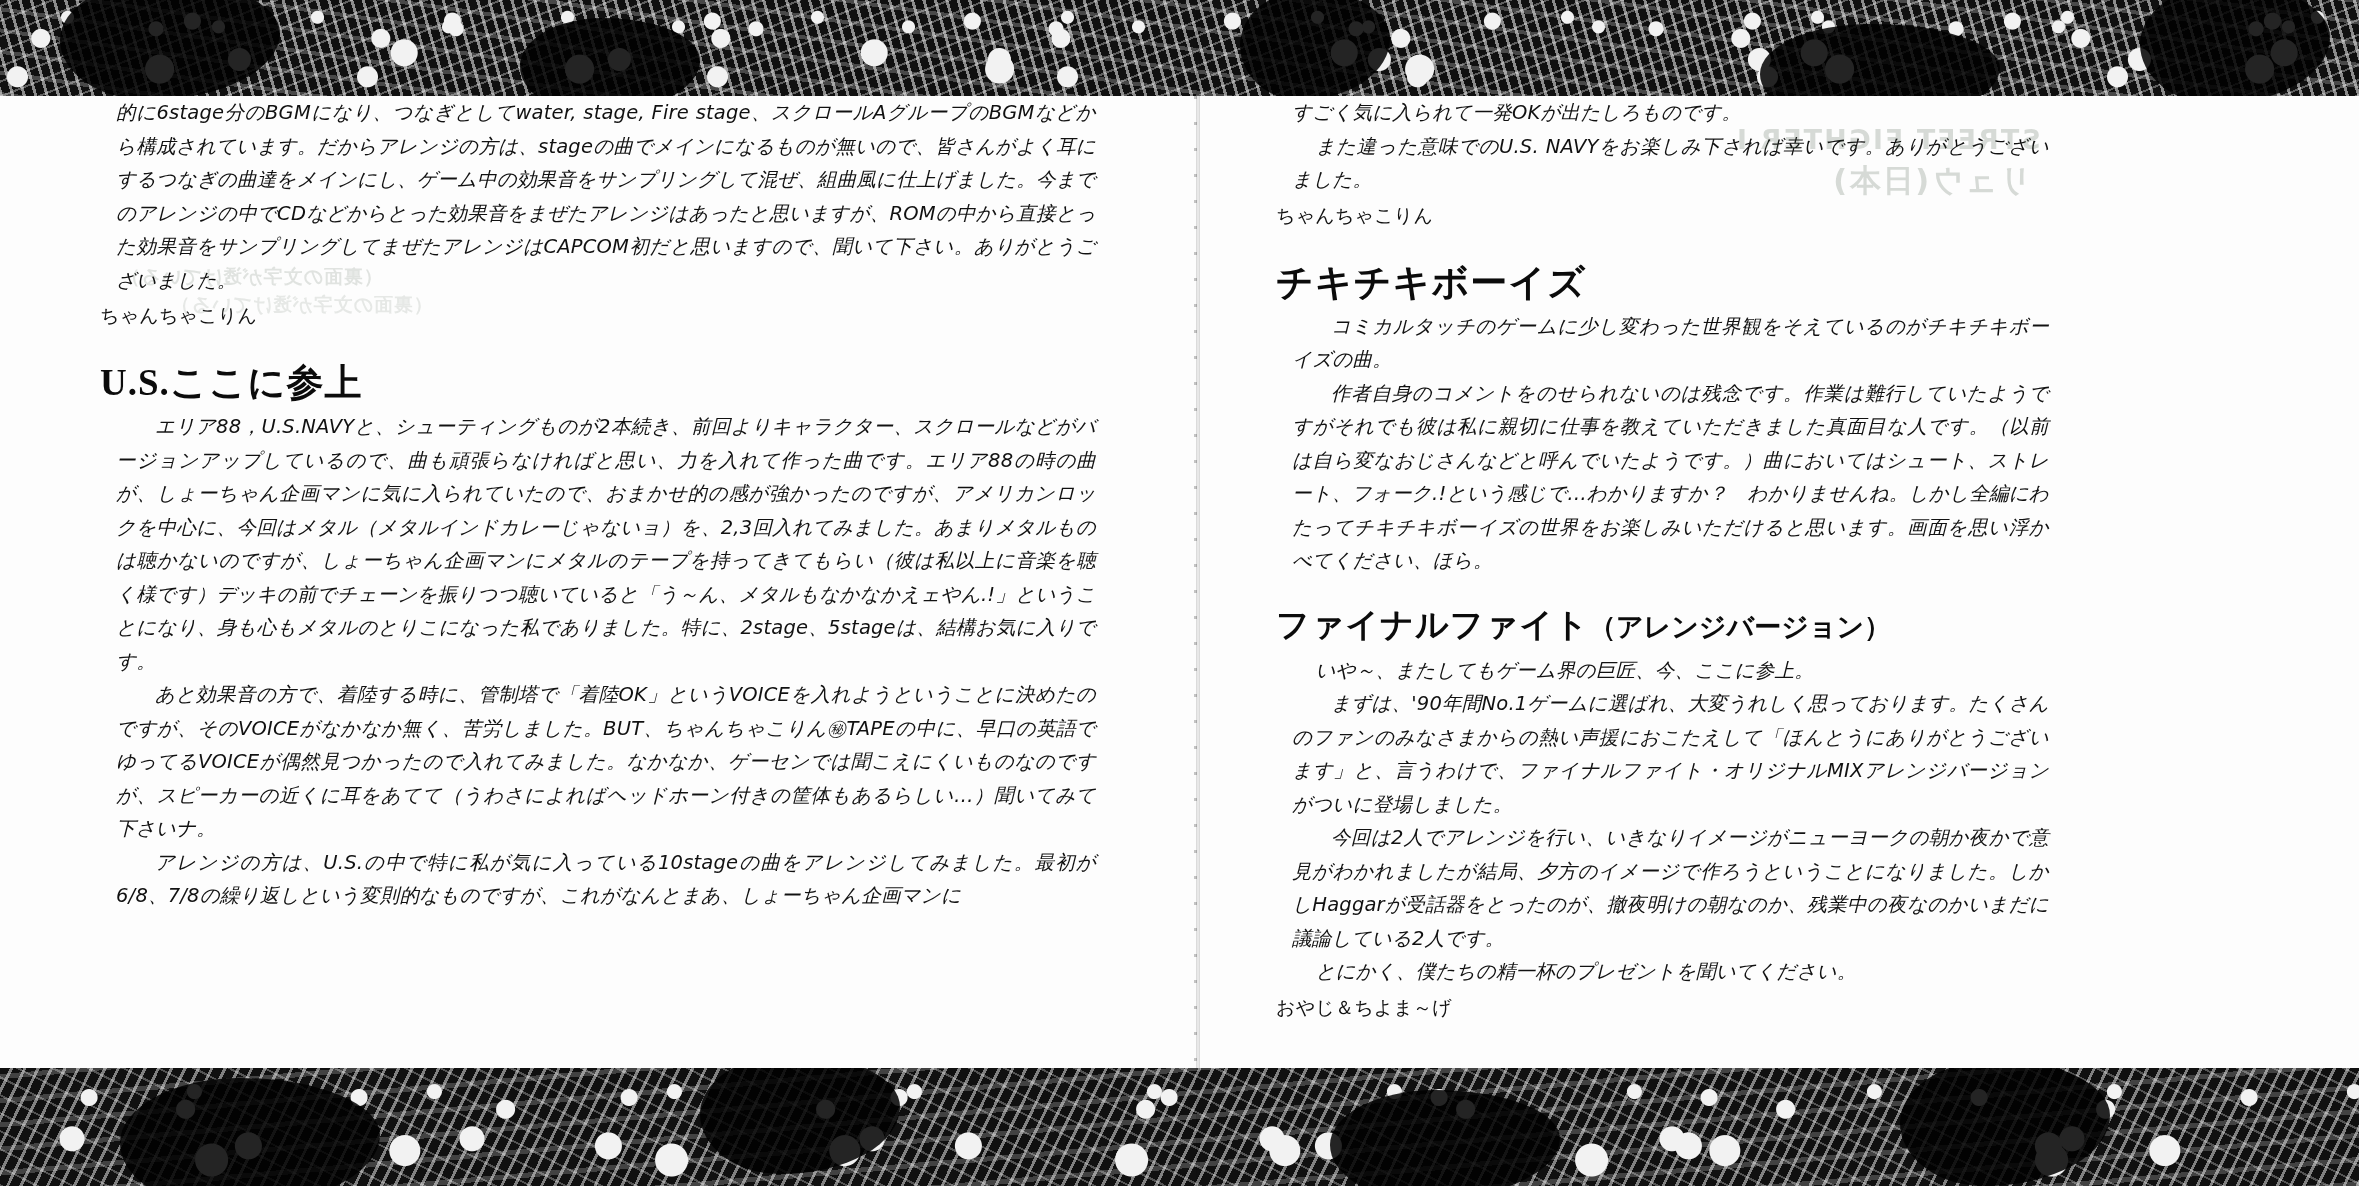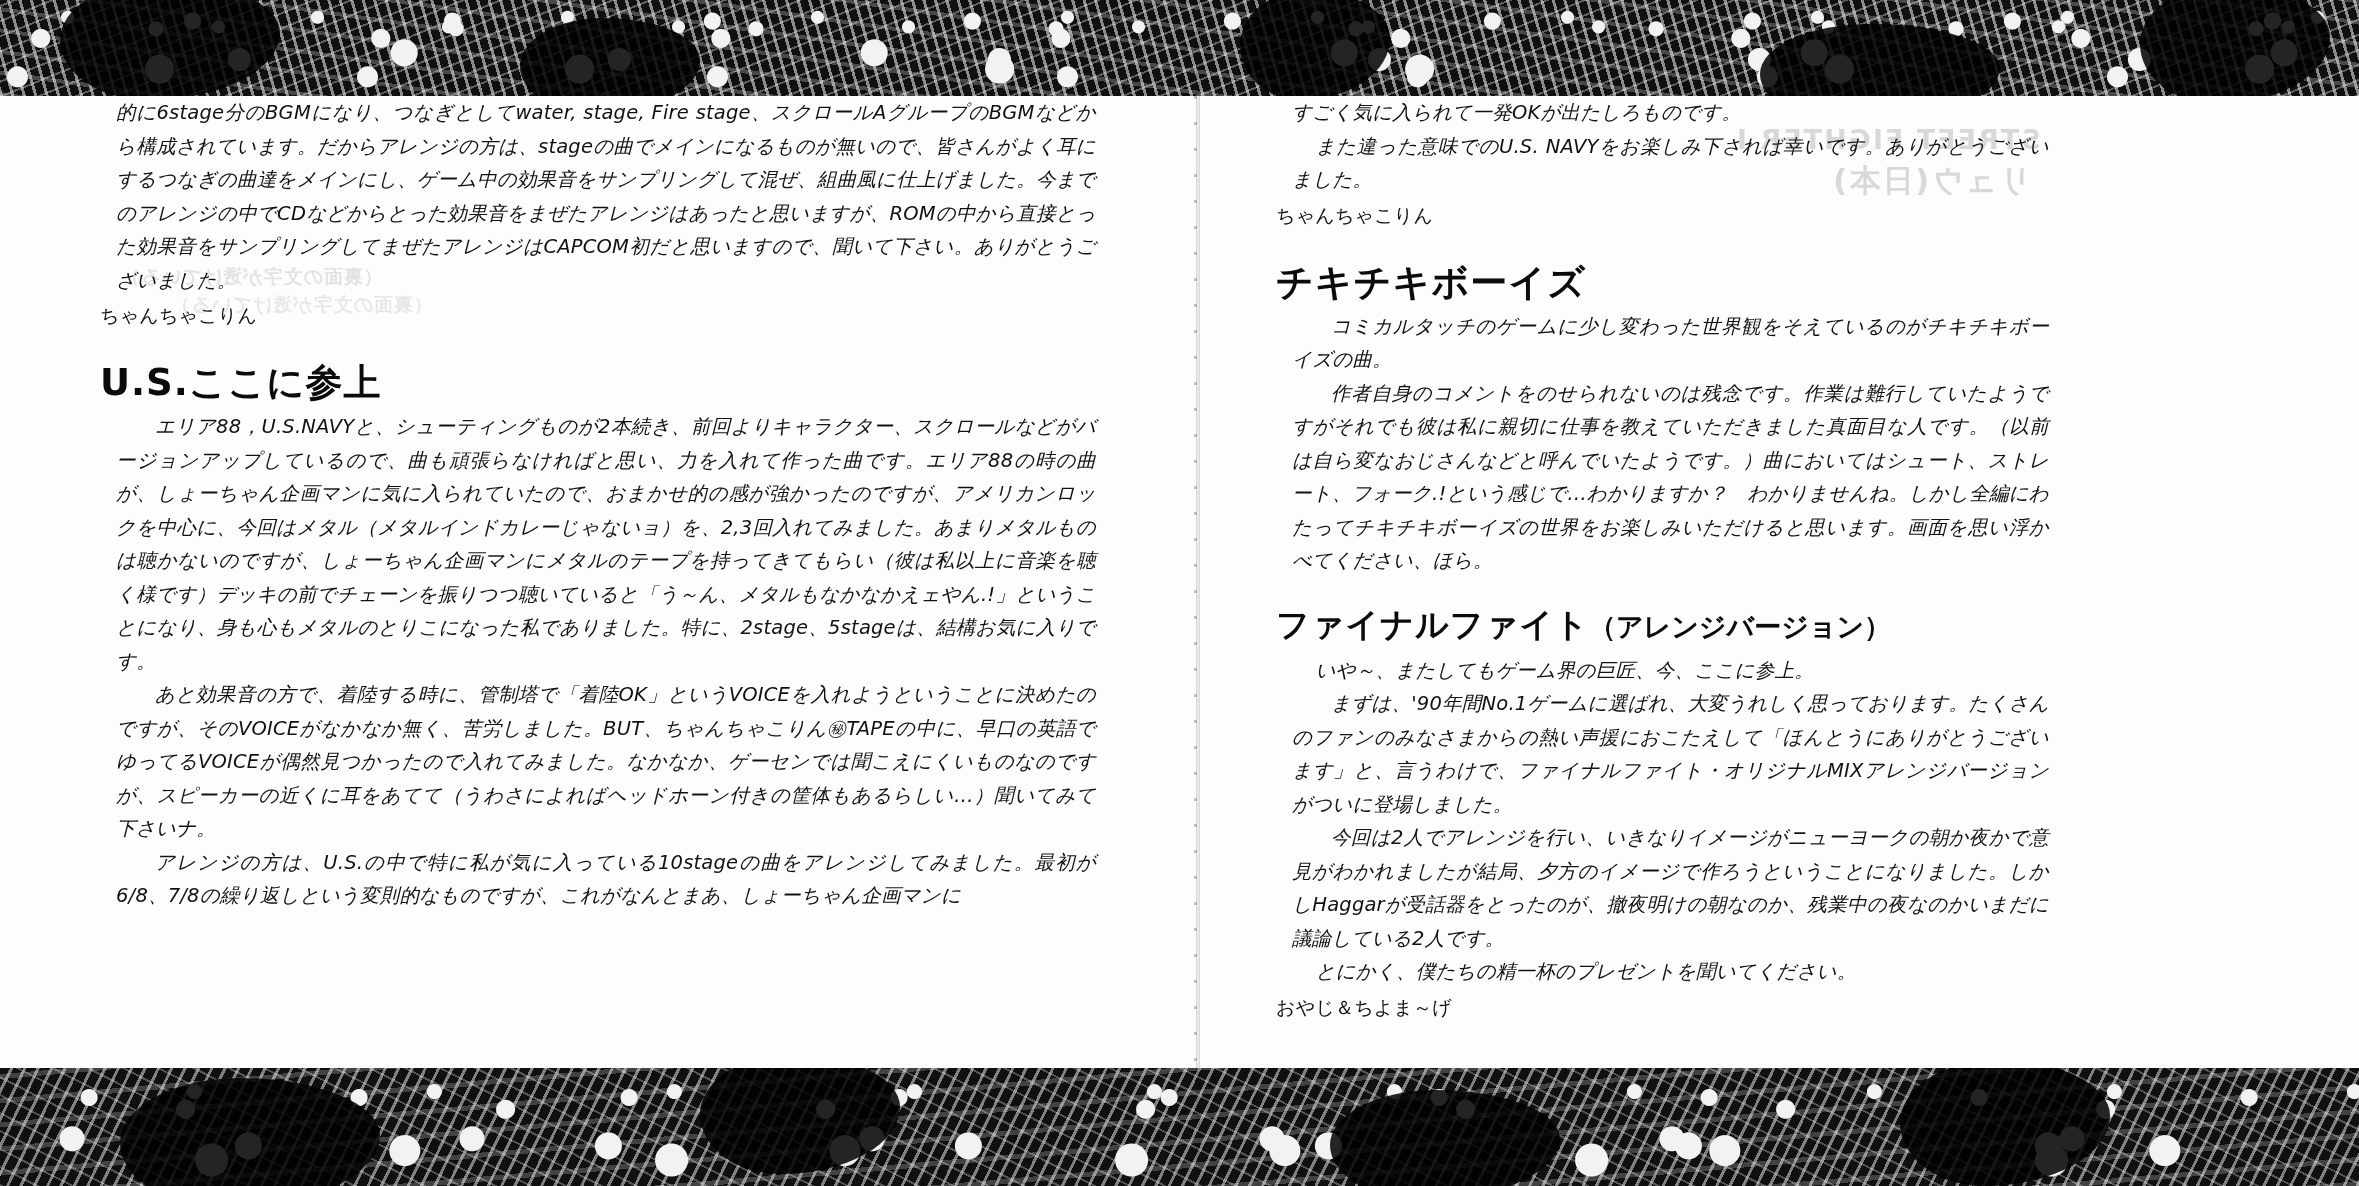--- a/index.html
+++ b/index.html
@@ -137,20 +137,21 @@
     line-height: 33px;
   }
 
   h2.track-title {
     margin: 28px 0 4px 0;
     font-size: 37px;
     line-height: 46px;
     font-weight: 700;
     letter-spacing: 1px;
     color: #0b0b0b;
+    font-family: Liberation Serif, serif;
   }
   h2.track-title .sub {
     font-size: 27px;
     letter-spacing: 0;
   }
   h2.track-title.small {
     font-size: 33px;
     margin-top: 24px;
   }
 

